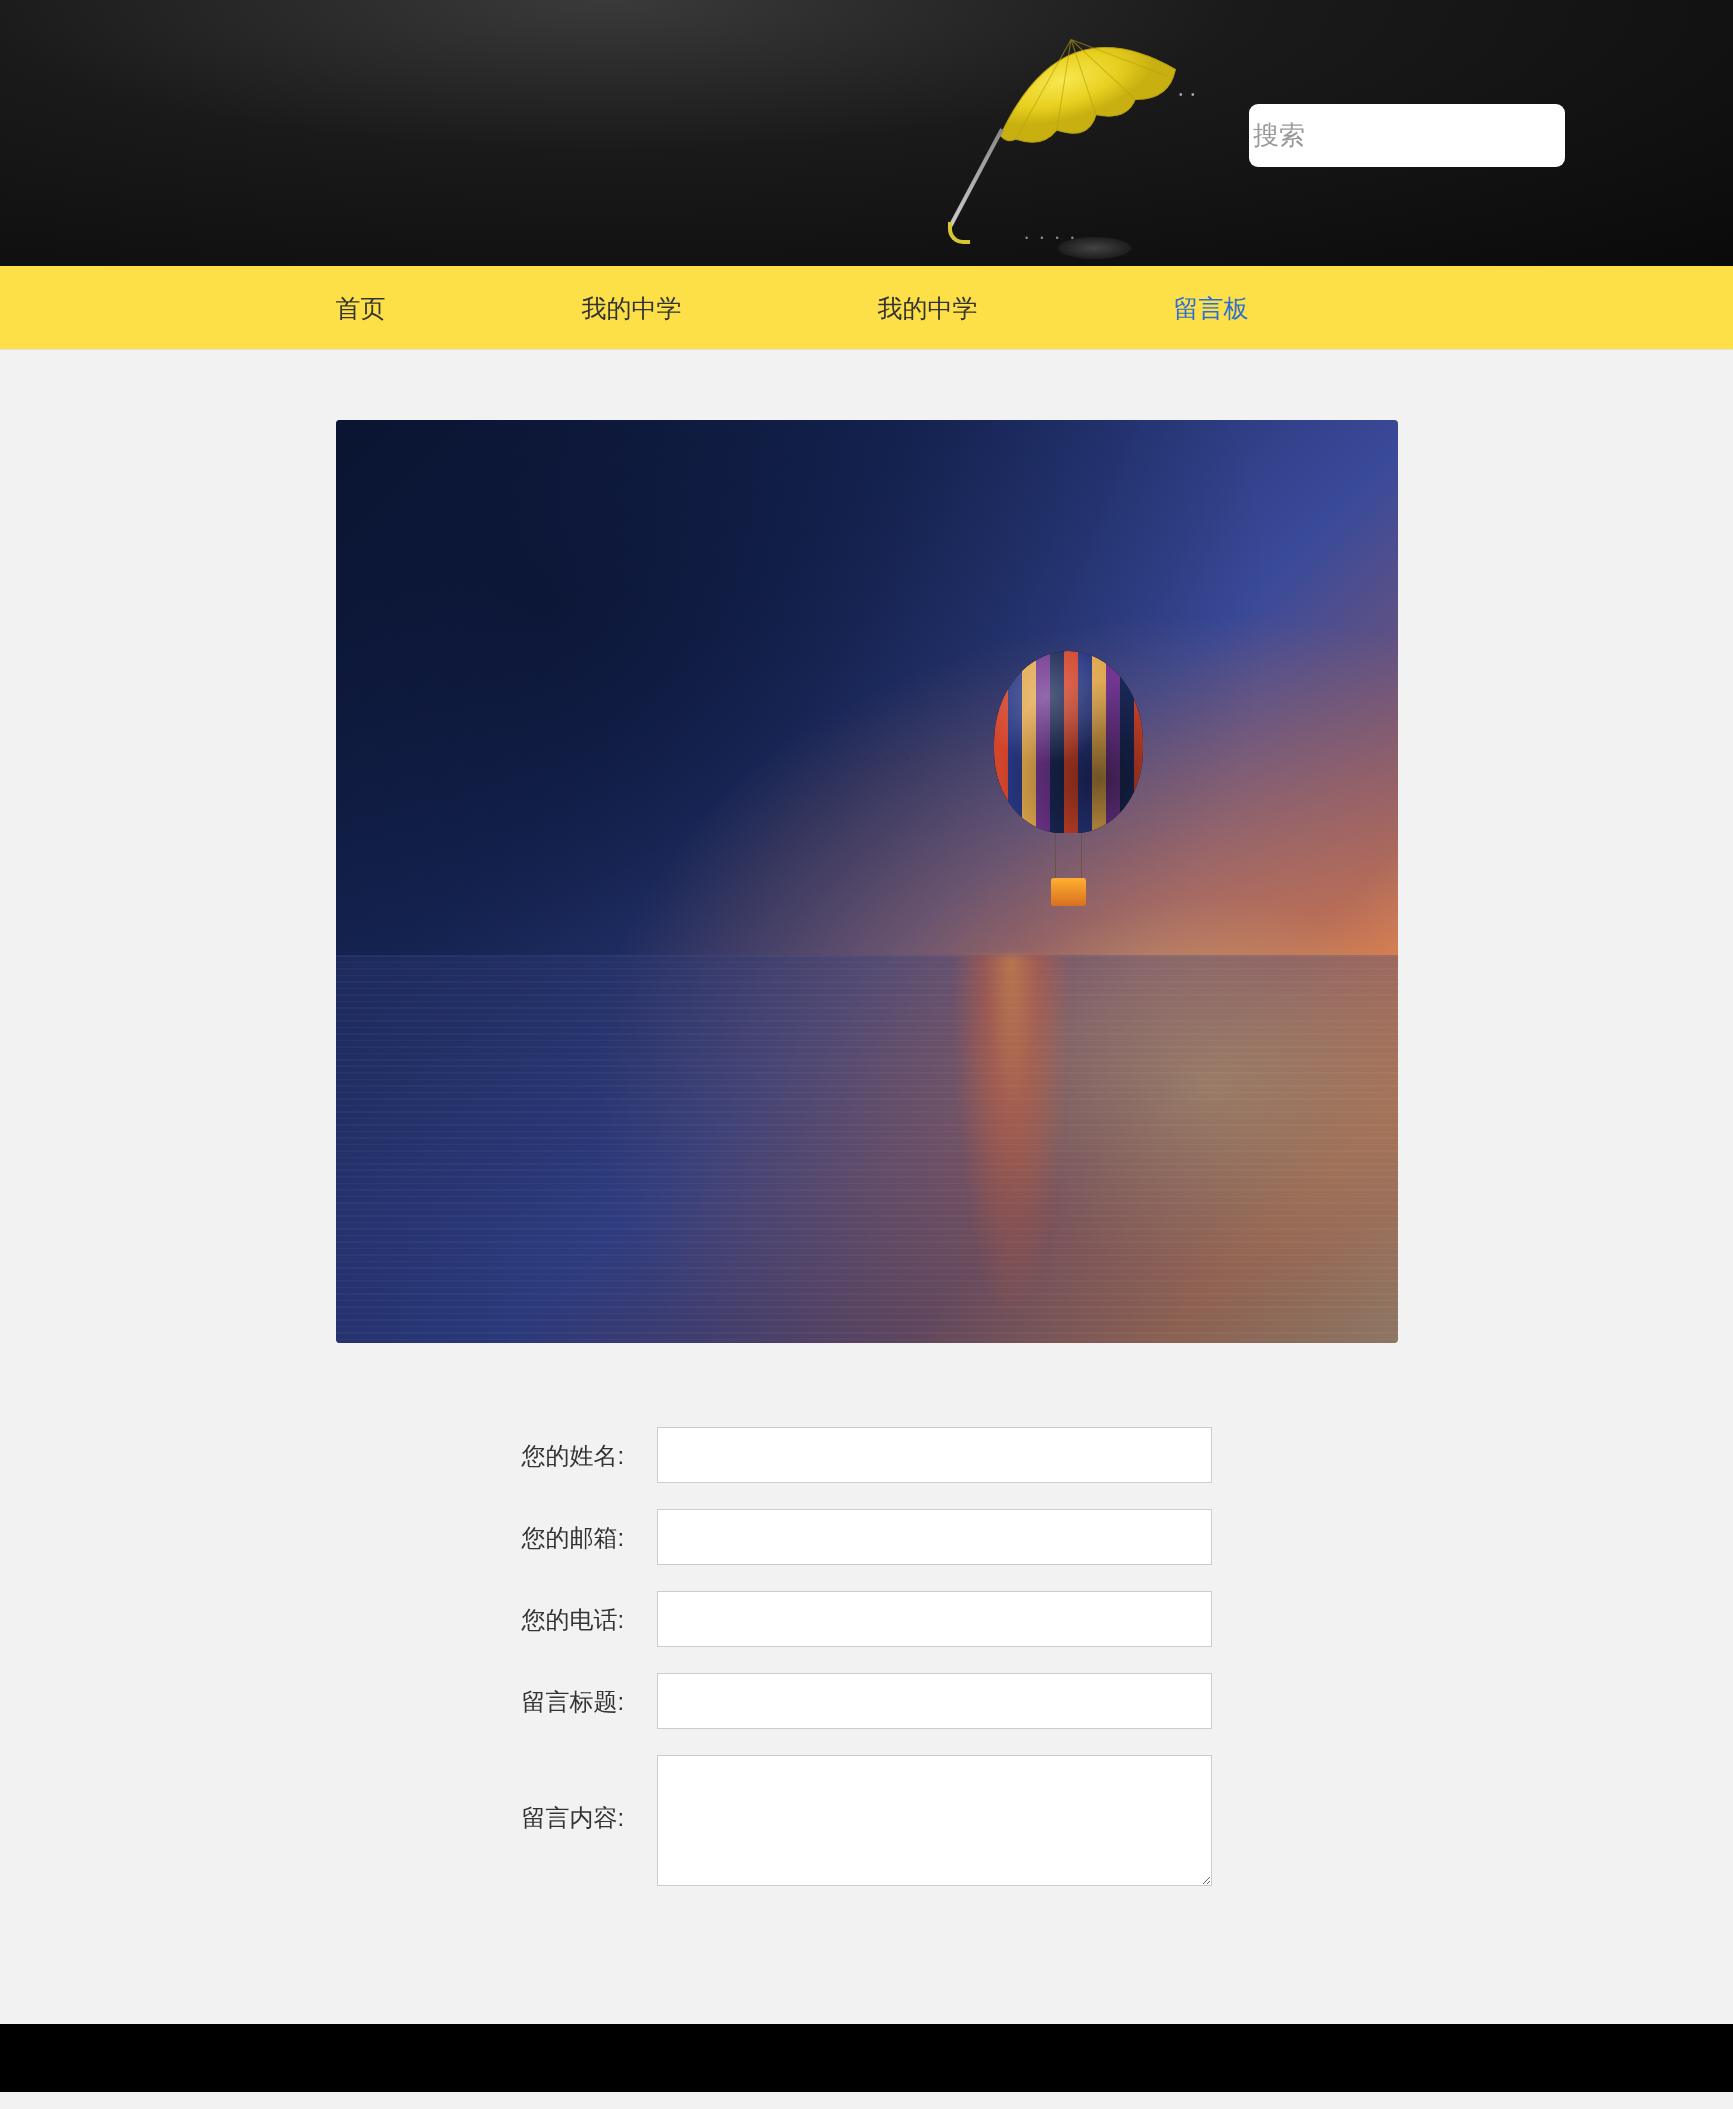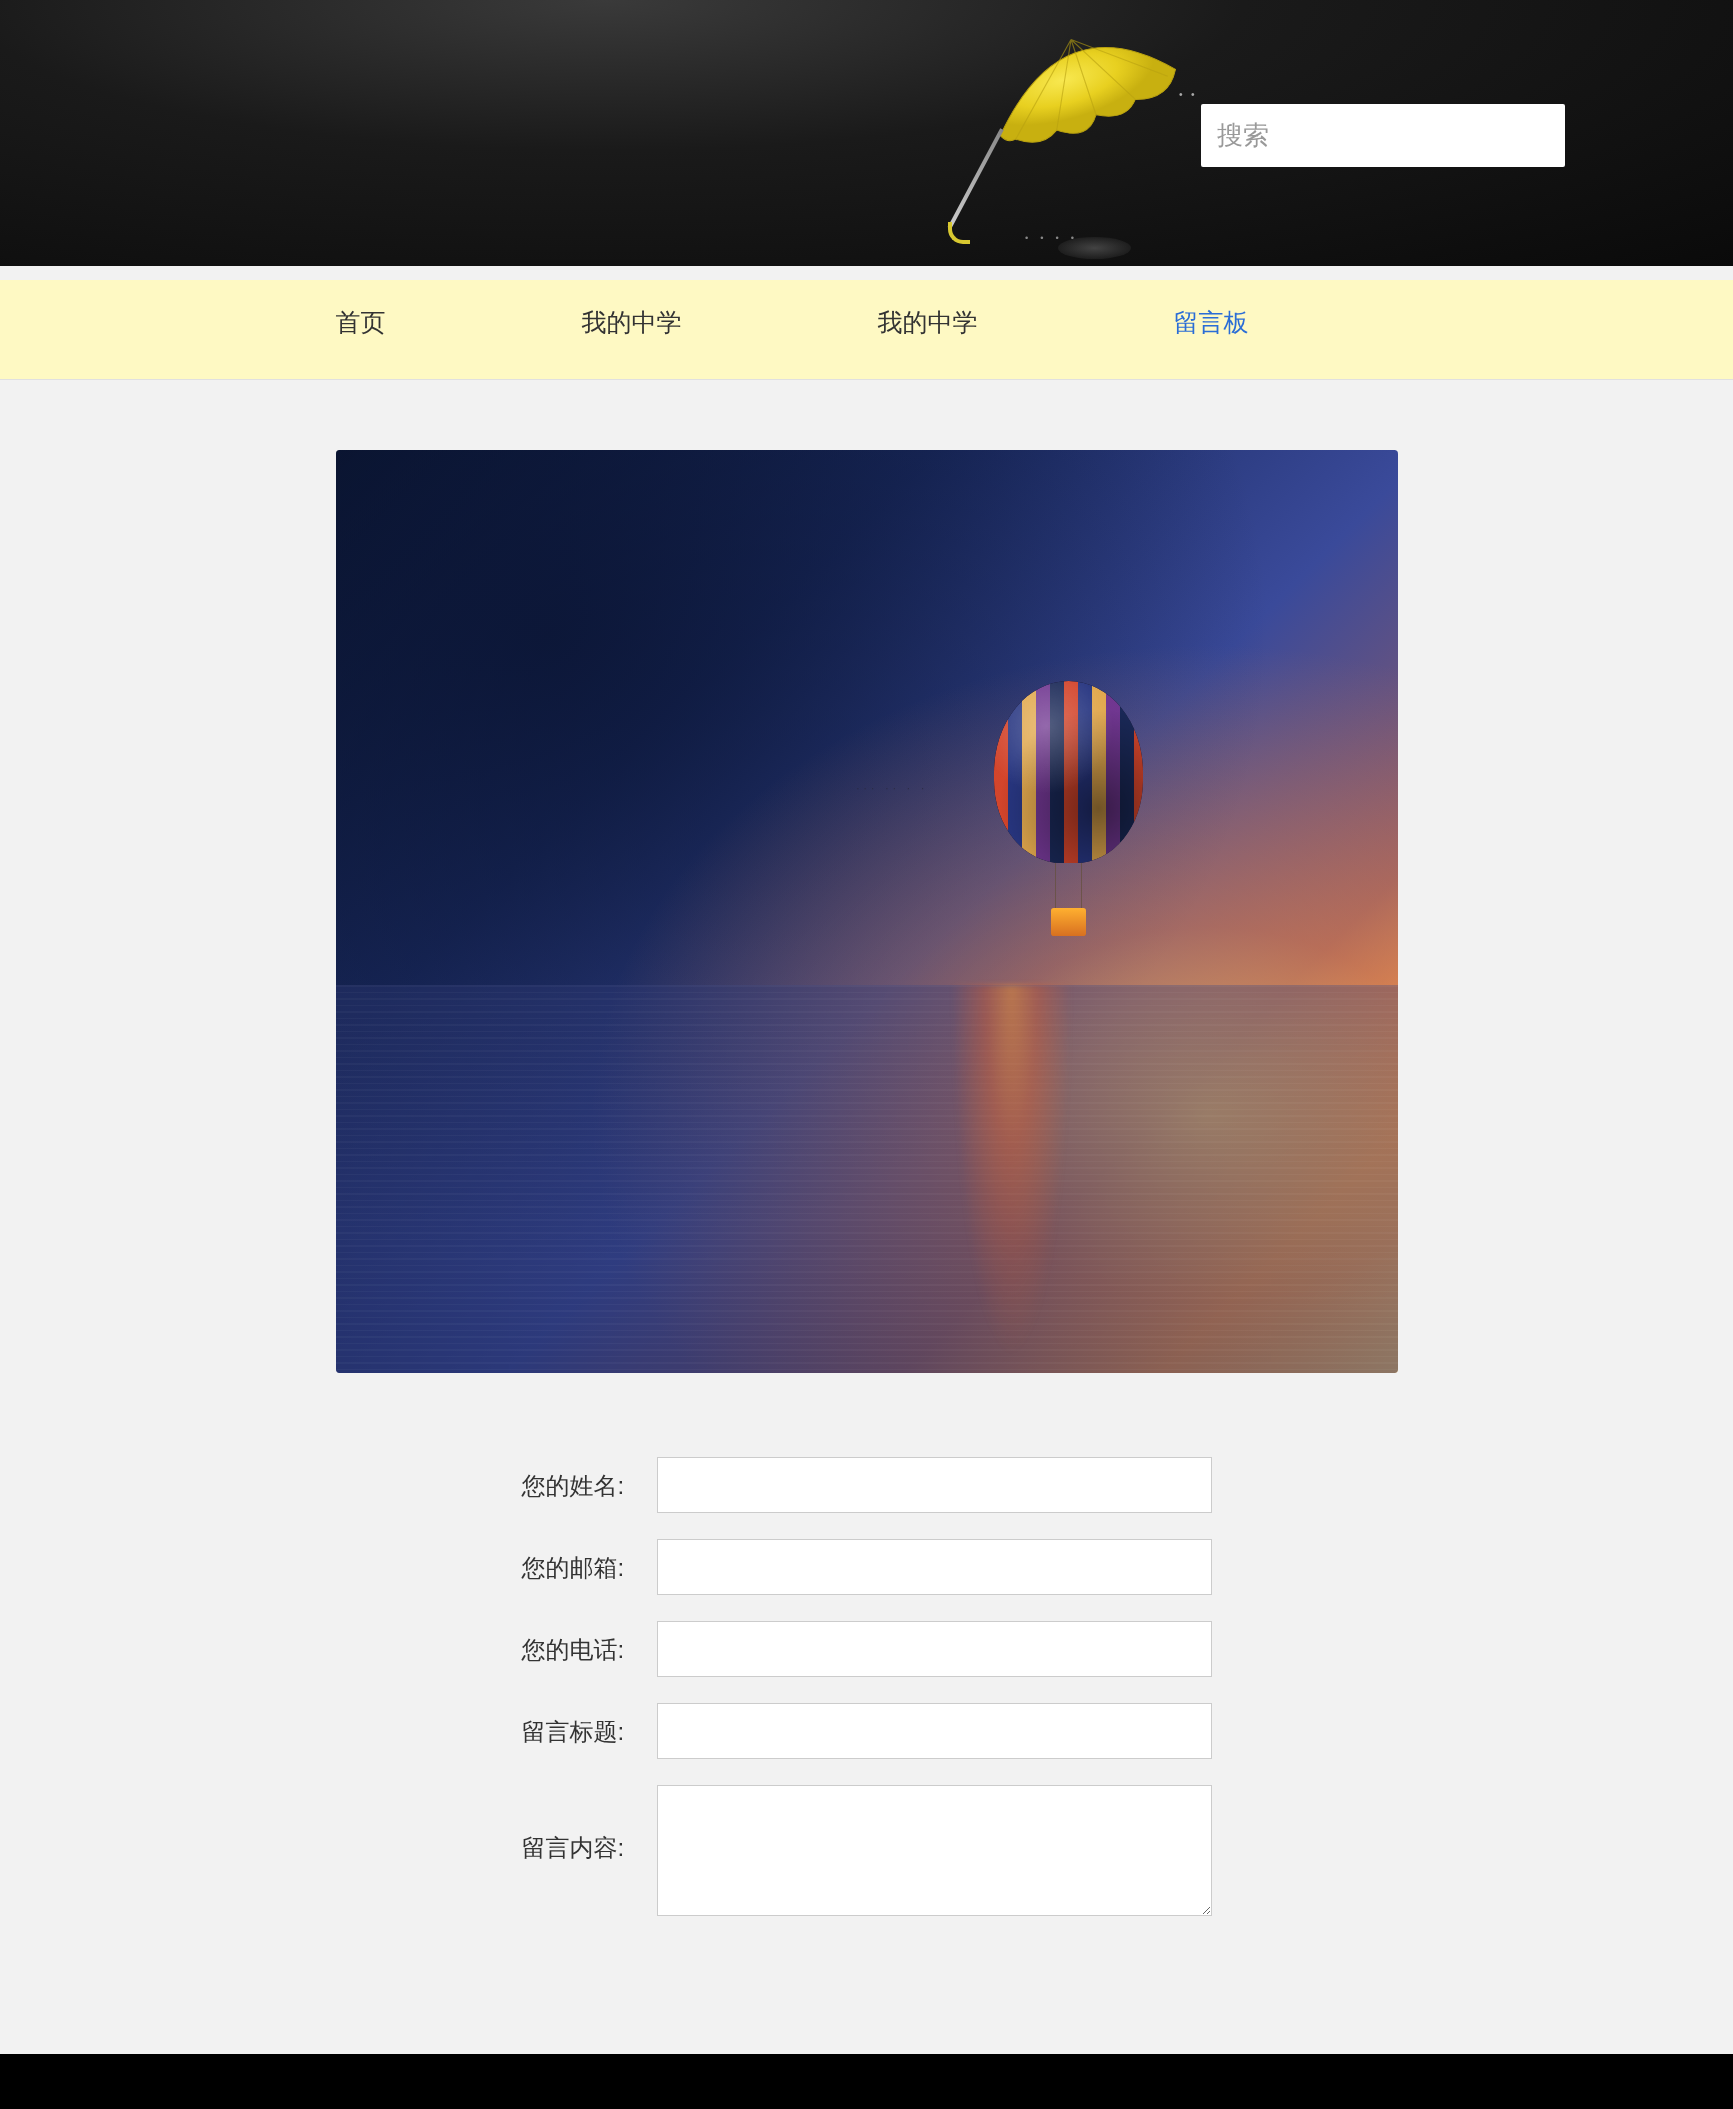--- a/index.html
+++ b/index.html
@@ -20,36 +20,35 @@
   height: 266px;
 }
 
 .search-container {
   position: absolute;
   right: 168px;
   top: 104px;
 }
 
 .search-input {
-  width: 364px;
+  width: 316px;
   height: 63px;
   border: none;
-  border-radius: 2px;
-  padding: 0 16px;
+  border-radius: 9px;
+  padding: 0 4px;
   font-size: 26px;
   color: #333;
   background: #fff;
 }
 .search-input::placeholder { color: #999; }
 
 .nav {
-  background: #fef9c3;
+  background: #fde047;
   border-bottom: 0.9px solid #e0e0e0;
-  height: 100px;
-  margin-top: 14px;
+  height: 84px;
 }
 .nav-inner {
   max-width: 1398px;
   margin: 0 auto;
   display: flex;
   padding: 0 168px;
 }
 .nav-item {
   flex: 0 0 auto;
   padding: 26px 0;

